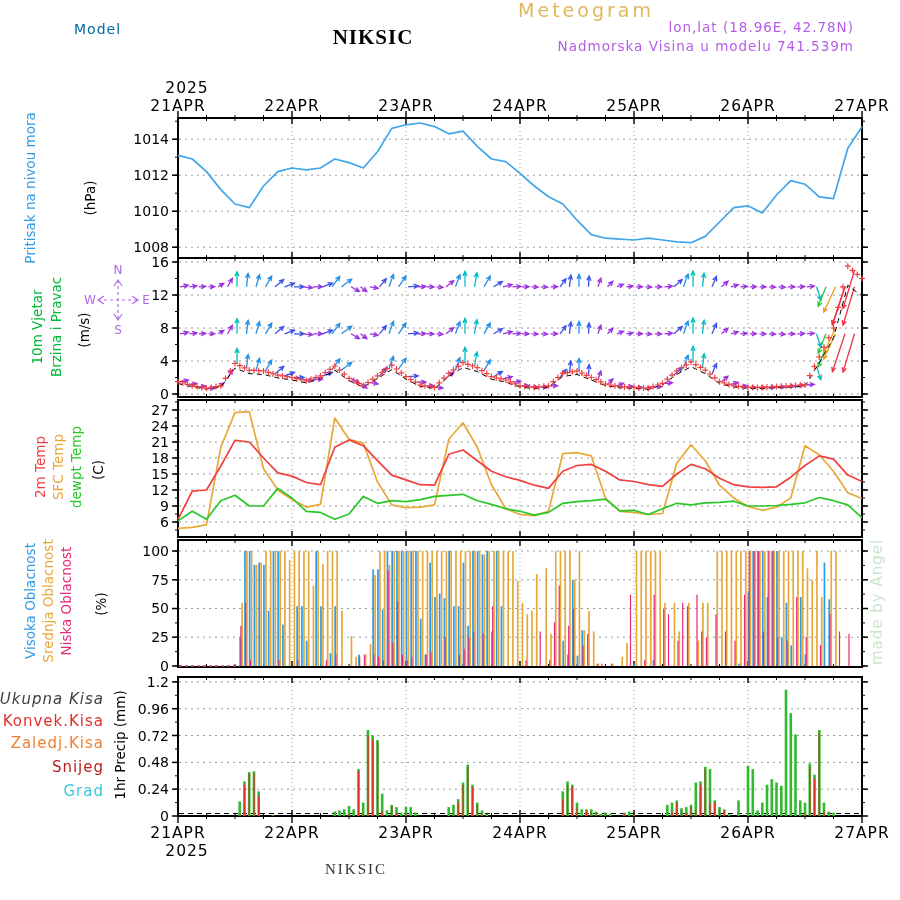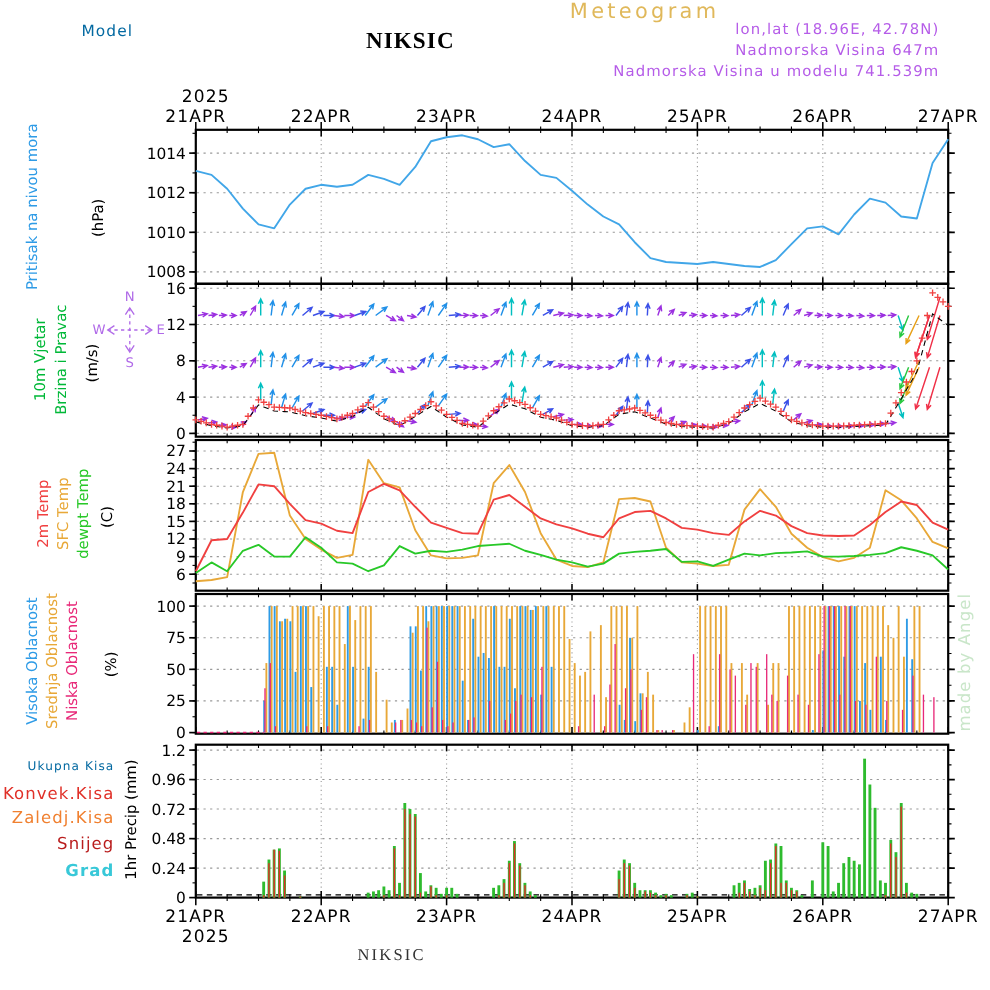--- a/index.html
+++ b/index.html
@@ -14,46 +14,45 @@
 </head>
 <body>
 
 <div class="stage">
 
   <div class="abs ctr" style="left:586px;top:10px;font-size:19px;letter-spacing:3px;color:#e0b85a;">Meteogram</div>
   <div class="abs" style="left:74px;top:21px;font-size:14px;letter-spacing:1px;color:#0369a1;">Model</div>
   <div class="abs ctr" style="left:373px;top:37px;font-size:21px;font-weight:bold;letter-spacing:1px;color:#000;font-family:'Liberation Serif','DejaVu Serif',serif;">NIKSIC</div>
   <div class="abs" style="right:42px;top:18px;text-align:right;font-size:13.5px;letter-spacing:1px;color:#b55ce8;line-height:19px;">
     <div>lon,lat (18.96E, 42.78N)</div>
-    <div>Nadmorska Visina 647m</div>
     <div>Nadmorska Visina u modelu 741.539m</div>
   </div>
 
   <div class="abs rot" style="left:30px;top:188px;font-size:13.5px;color:#2e9be6;">Pritisak na nivou mora</div>
   <div class="abs rot" style="left:90px;top:198px;font-size:13.5px;color:#000;">(hPa)</div>
 
   <div class="abs rot" style="left:37px;top:327px;font-size:13.5px;color:#00b838;">10m Vjetar</div>
   <div class="abs rot" style="left:56px;top:327px;font-size:13.5px;color:#00b838;">Brzina i Pravac</div>
   <div class="abs rot" style="left:84px;top:330px;font-size:13.5px;color:#000;">(m/s)</div>
 
   <div class="abs rot" style="left:40px;top:467px;font-size:13.5px;color:#f04040;">2m Temp</div>
   <div class="abs rot" style="left:58px;top:467px;font-size:13.5px;color:#e8a838;">SFC Temp</div>
   <div class="abs rot" style="left:76px;top:467px;font-size:13.5px;color:#28c828;">dewpt Temp</div>
   <div class="abs rot" style="left:98px;top:470px;font-size:13.5px;color:#000;">(C)</div>
 
   <div class="abs rot" style="left:30px;top:601px;font-size:13.5px;color:#2e9be6;">Visoka Oblacnost</div>
   <div class="abs rot" style="left:48px;top:601px;font-size:13.5px;color:#e8a838;">Srednja Oblacnost</div>
   <div class="abs rot" style="left:66px;top:601px;font-size:13.5px;color:#e82878;">Niska Oblacnost</div>
   <div class="abs rot" style="left:101px;top:604px;font-size:13.5px;color:#000;">(%)</div>
 
-  <div class="abs" style="right:792px;top:690px;font-size:11px;letter-spacing:1px;color:#0369a1;">Ukupna Kisa</div>
+  <div class="abs" style="right:792px;top:690px;font-size:15px;letter-spacing:1px;color:#404040;font-style:italic;">Ukupna Kisa</div>
   <div class="abs" style="right:792px;top:712px;font-size:15px;letter-spacing:1px;color:#e03028;">Konvek.Kisa</div>
   <div class="abs" style="right:792px;top:734px;font-size:15px;letter-spacing:1px;color:#f08030;text-align:center;">Zaledj.Kisa</div>
   <div class="abs" style="right:792px;top:758px;font-size:15px;letter-spacing:1px;color:#b91c1c;">Snijeg</div>
-  <div class="abs" style="right:792px;top:782px;font-size:15px;letter-spacing:1px;color:#38c8d8;font-weight:bold;">Grad</div>
+  <div class="abs" style="right:792px;top:782px;font-size:15px;letter-spacing:1px;color:#38c8d8;">Grad</div>
   <div class="abs rot" style="left:120px;top:745px;font-size:13.5px;color:#000;">1hr Precip (mm)</div>
 
   <div class="abs rot" style="left:877px;top:602px;font-size:15px;letter-spacing:1px;color:#c9e6c9;">made by Angel</div>
 
   <div class="abs ctr" style="left:356px;top:869px;font-size:15px;letter-spacing:2px;color:#333;font-family:'Liberation Serif','DejaVu Serif',serif;">NIKSIC</div>
 
   <svg id="plot" width="900" height="900" viewBox="0 0 900 900">
       <g>
         <line x1="292.0" y1="119.0" x2="292.0" y2="257.0" stroke="#999999" stroke-width="1" stroke-dasharray="1 3"></line>
         <line x1="406.0" y1="119.0" x2="406.0" y2="257.0" stroke="#999999" stroke-width="1" stroke-dasharray="1 3"></line>

